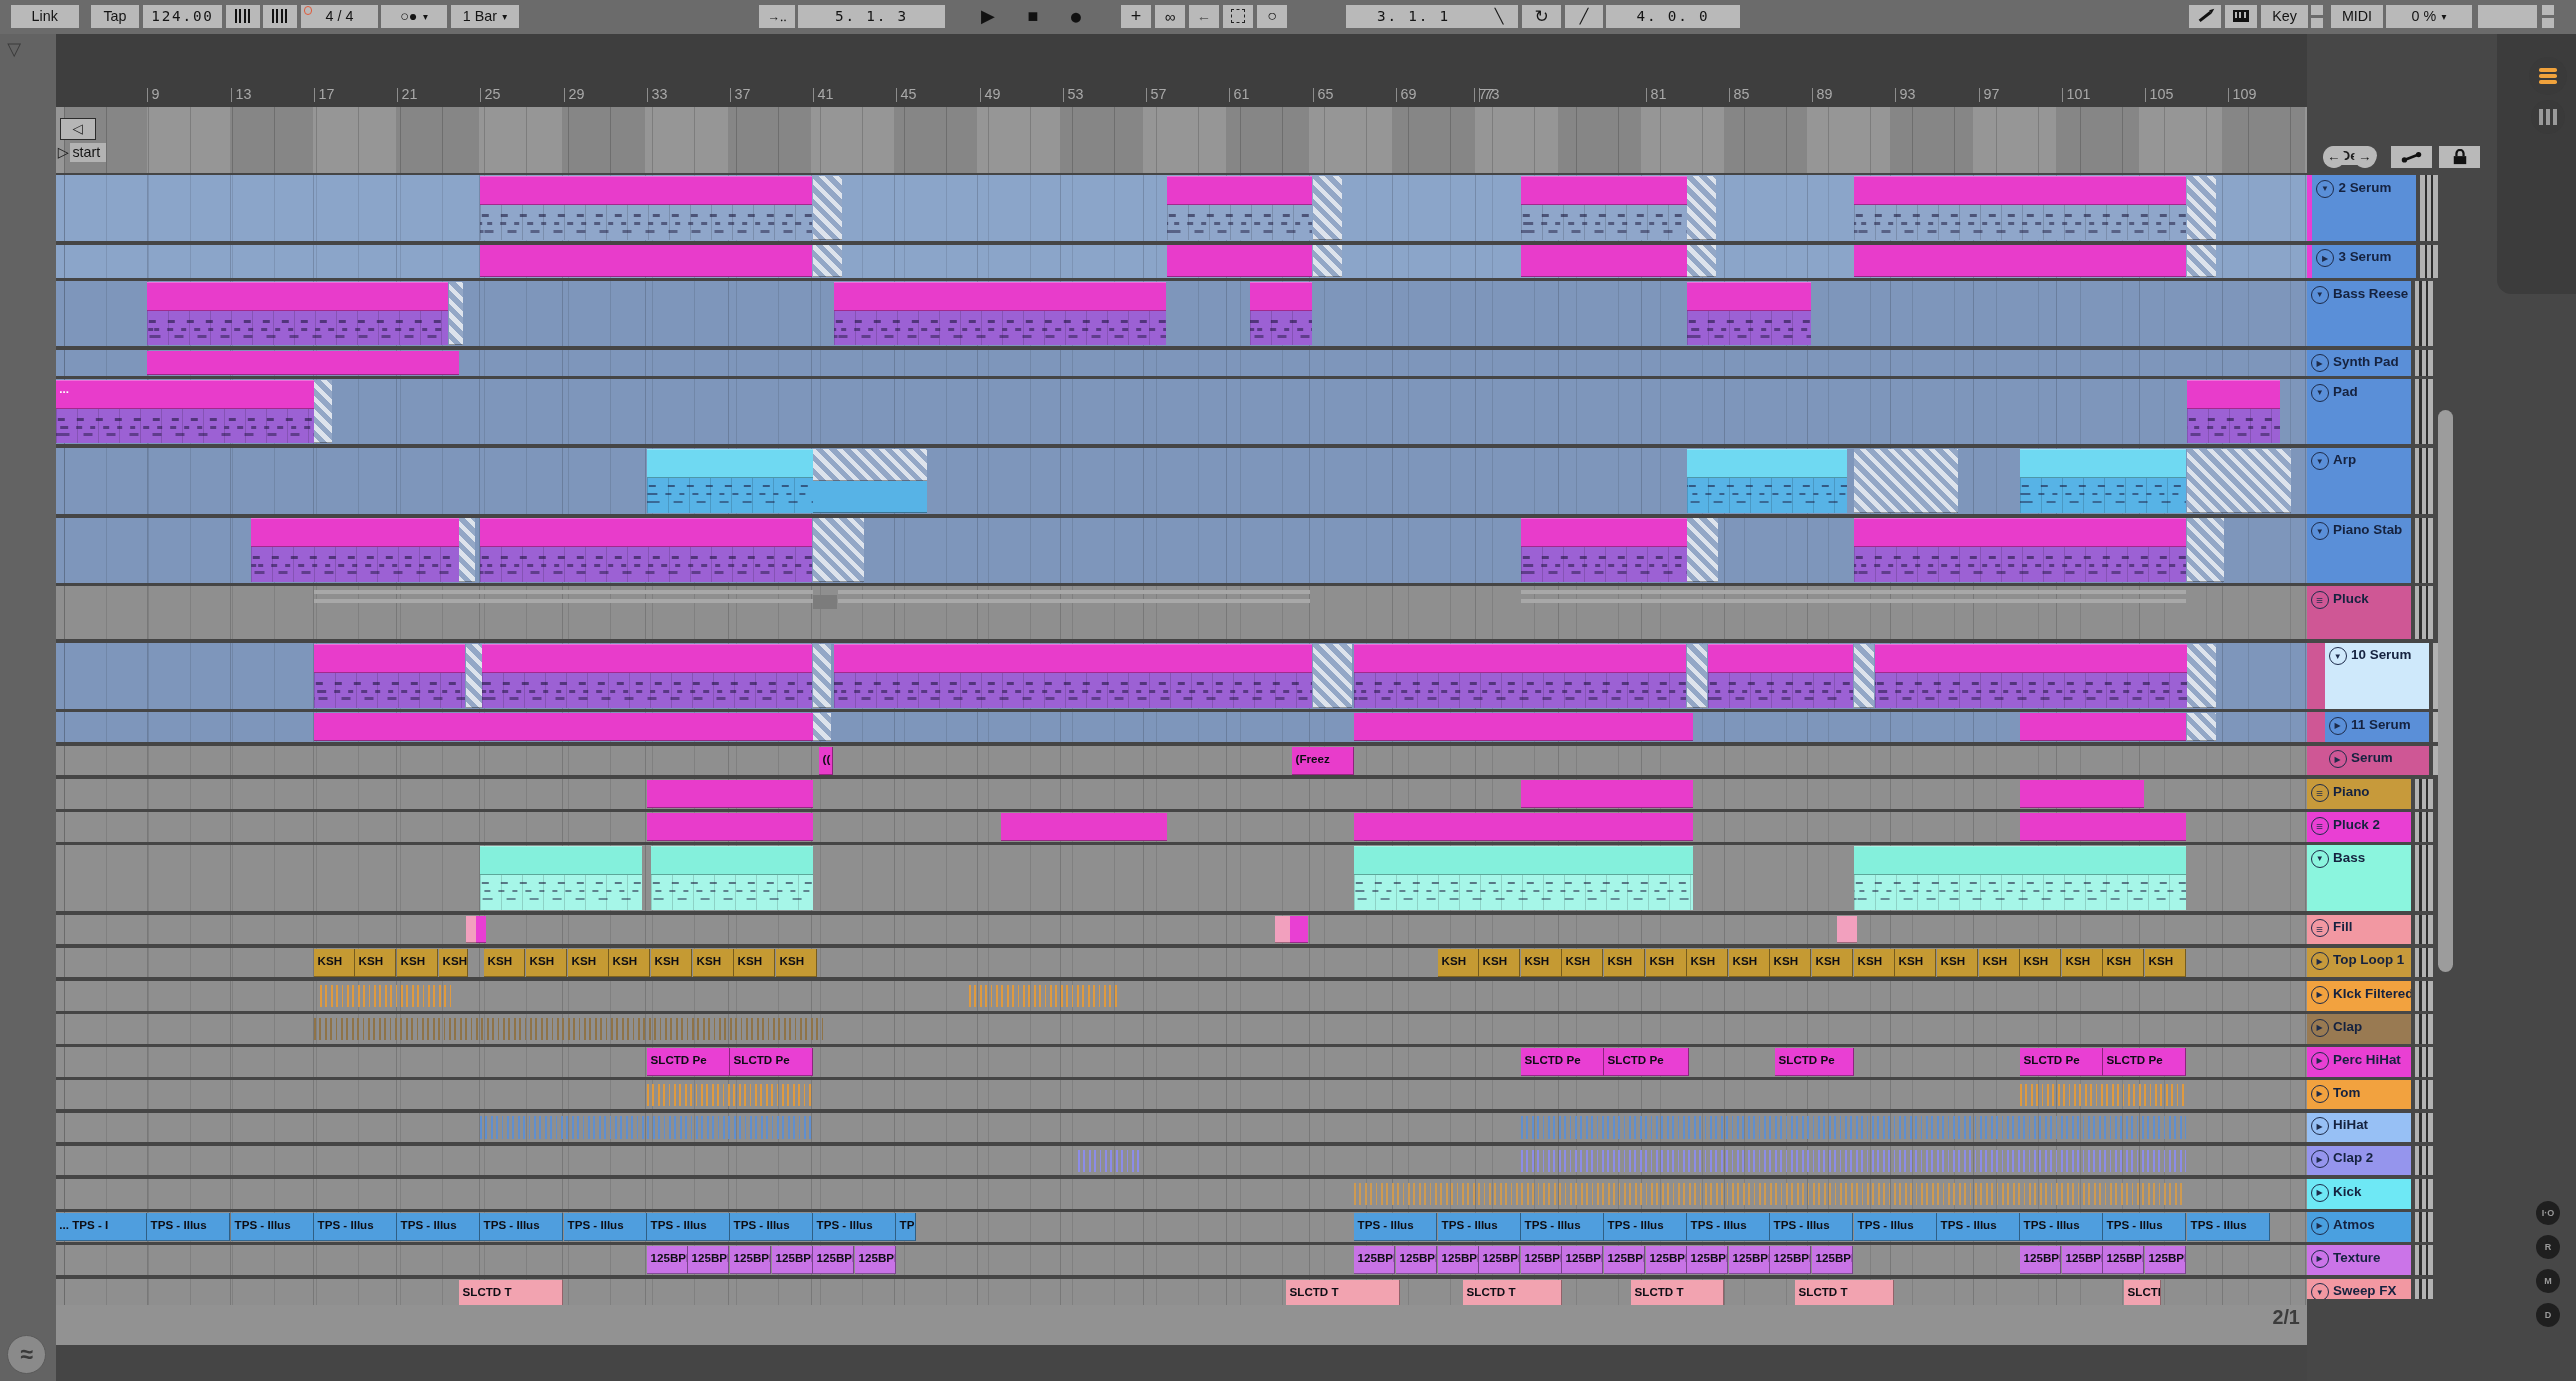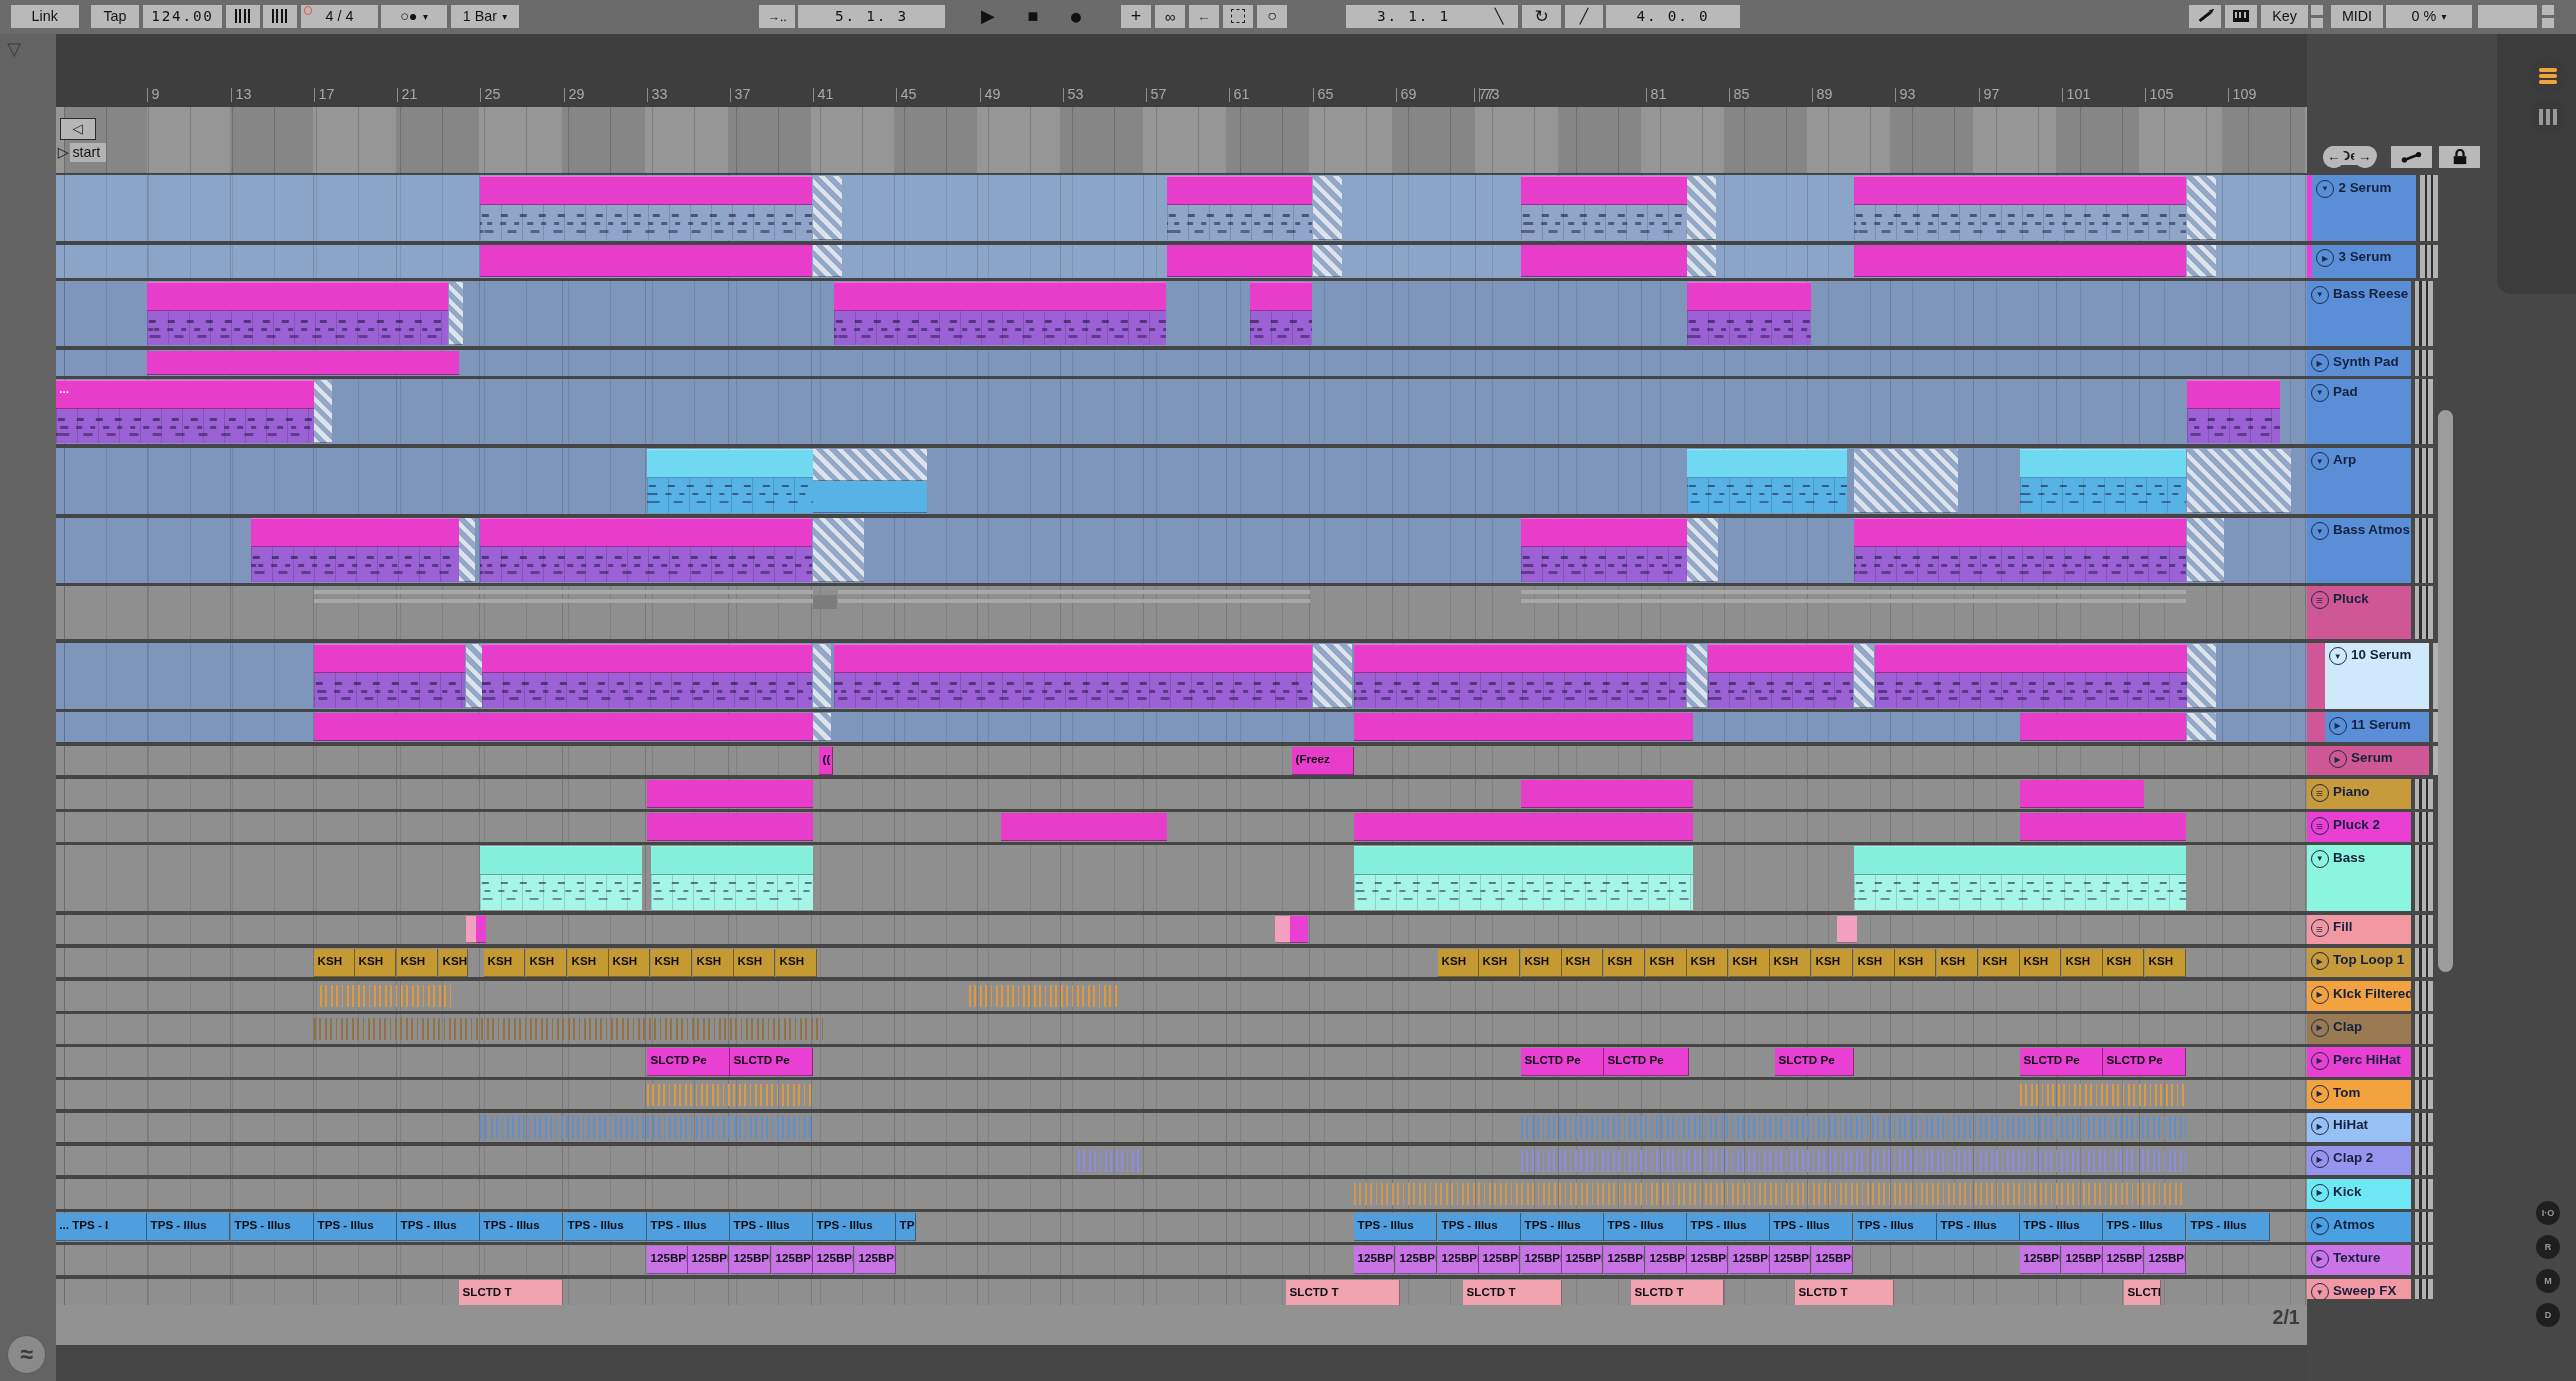--- a/index.html
+++ b/index.html
@@ -585,21 +585,21 @@
         <div class="prow" style="height: 66px;">
           <div class="pbody" style="background: rgb(90, 143, 216);">
             <div class="picon">▼</div>
             <div class="pname">Arp</div>
           </div>
           <div class="pmeter"></div>
         </div>
         <div class="prow" style="height: 65px;">
           <div class="pbody" style="background: rgb(90, 143, 216);">
             <div class="picon">▼</div>
-            <div class="pname">Bass Atmos</div>
+            <div class="pname">Piano Stab</div>
           </div>
           <div class="pmeter"></div>
         </div>
         <div class="prow" style="height: 53px;">
           <div class="pbody" style="background: rgb(207, 87, 149);">
             <div class="picon grp">≡</div>
             <div class="pname">Pluck</div>
           </div>
           <div class="pmeter"></div>
         </div>

